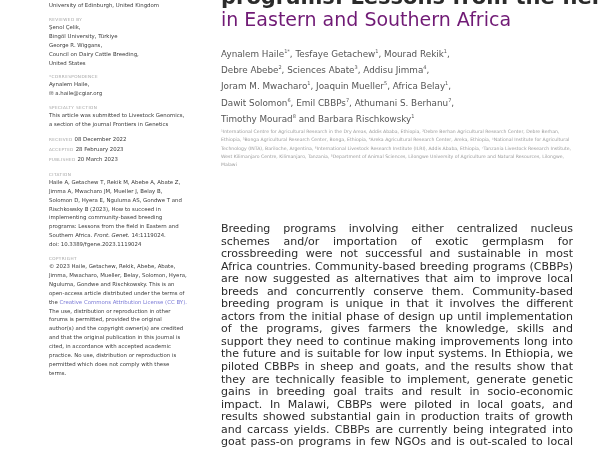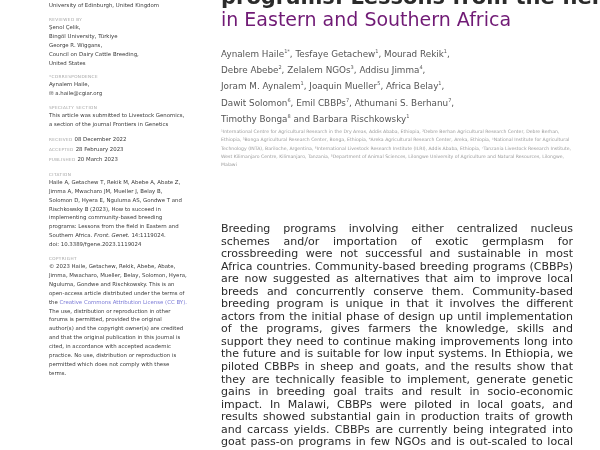--- a/index.html
+++ b/index.html
@@ -89,28 +89,28 @@
 
 <div class="right">
   <div class="title-cut">programs: Lessons from the field</div>
   <div class="title">in Eastern and Southern Africa</div>
 
   <div class="authors">
     <span><span>Aynalem Haile</span><sup>1*</sup></span>,
     <span><span>Tesfaye Getachew</span><sup>1</sup></span>,
     <span><span>Mourad Rekik</span><sup>1</sup></span>,<br>
     <span><span>Debre Abebe</span><sup>2</sup></span>,
-    <span><span>Zelalem NGOs</span><sup>3</sup></span>,
+    <span><span>Sciences Abate</span><sup>3</sup></span>,
     <span><span>Addisu Jimma</span><sup>4</sup></span>,<br>
-    <span><span>Joram M. Aynalem</span><sup>1</sup></span>,
+    <span><span>Joram M. Mwacharo</span><sup>1</sup></span>,
     <span><span>Joaquin Mueller</span><sup>5</sup></span>,
     <span><span>Africa Belay</span><sup>1</sup></span>,<br>
     <span><span>Dawit Solomon</span><sup>6</sup></span>,
     <span><span>Emil CBBPs</span><sup>7</sup></span>,
     <span><span>Athumani S. Berhanu</span><sup>7</sup></span>,<br>
-    <span><span>Timothy Bonga</span><sup>8</sup></span> and
+    <span><span>Timothy Mourad</span><sup>8</sup></span> and
     <span><span>Barbara Rischkowsky</span><sup>1</sup></span>
   </div>
 
   <div class="affil">¹International Centre for Agricultural Research in the Dry Areas, Addis Ababa, Ethiopia, ²Debre Berhan Agricultural Research Center, Debre Berhan, Ethiopia, ³Bonga Agricultural Research Center, Bonga, Ethiopia, ⁴Areka Agricultural Research Center, Areka, Ethiopia, ⁵National Institute for Agricultural Technology (INTA), Bariloche, Argentina, ⁶International Livestock Research Institute (ILRI), Addis Ababa, Ethiopia, ⁷Tanzania Livestock Research Institute, West Kilimanjaro Centre, Kilimanjaro, Tanzania, ⁸Department of Animal Sciences, Lilongwe University of Agriculture and Natural Resources, Lilongwe, Malawi</div>
 
   <div class="abstract">Breeding programs involving either centralized nucleus schemes and/or importation of exotic germplasm for crossbreeding were not successful and sustainable in most Africa countries. Community-based breeding programs (CBBPs) are now suggested as alternatives that aim to improve local breeds and concurrently conserve them. Community-based breeding program is unique in that it involves the different actors from the initial phase of design up until implementation of the programs, gives farmers the knowledge, skills and support they need to continue making improvements long into the future and is suitable for low input systems. In Ethiopia, we piloted CBBPs in sheep and goats, and the results show that they are technically feasible to implement, generate genetic gains in breeding goal traits and result in socio-economic impact. In Malawi, CBBPs were piloted in local goats, and results showed substantial gain in production traits of growth and carcass yields. CBBPs are currently being integrated into goat pass-on programs in few NGOs and is out-scaled to local pig production. Impressive results have also been generated from pilot CBBPs in Tanzania. From experiential monitoring and learning, their success depends on the following: 1) identification of the right beneficiaries; 2) clear framework for dissemination of improved genetics and an up/out scaling strategy; 3) institutional arrangements including establishment of breeders' cooperatives to support</div>
 </div>
 
 </body></html>

